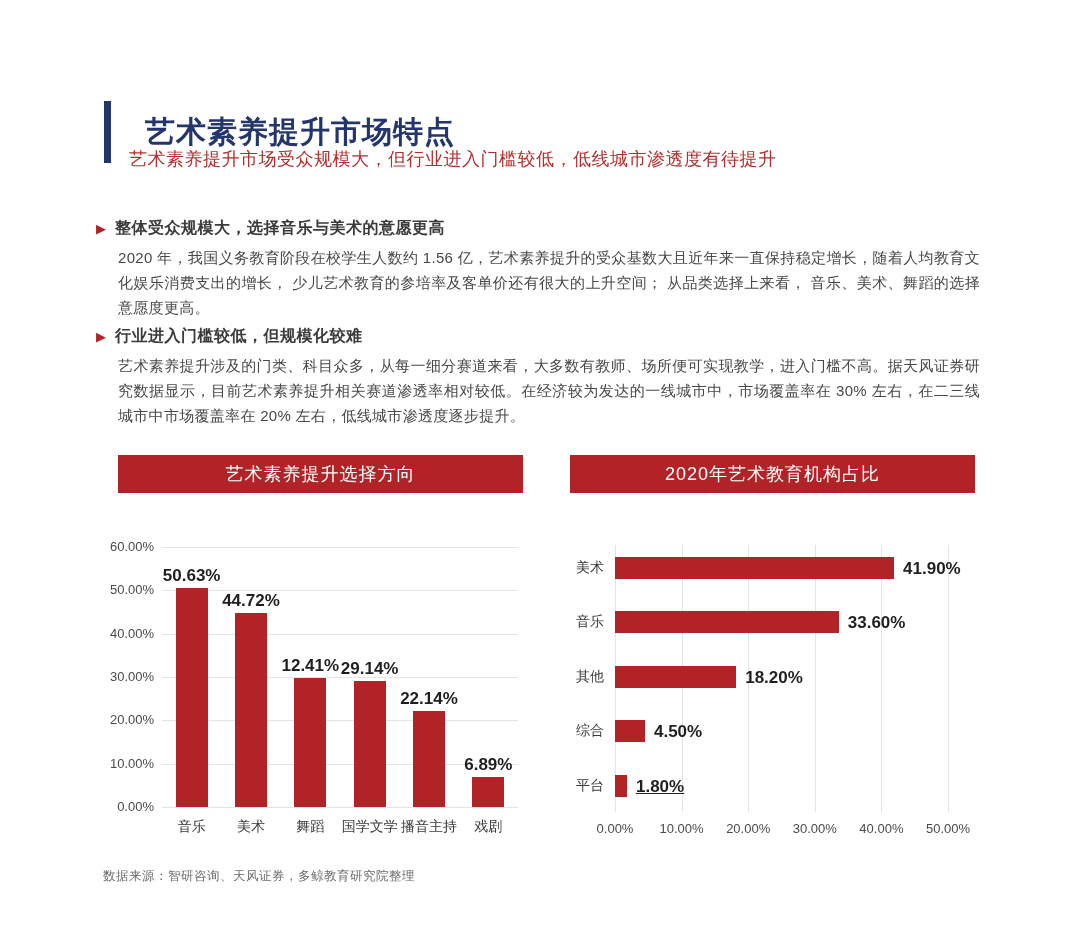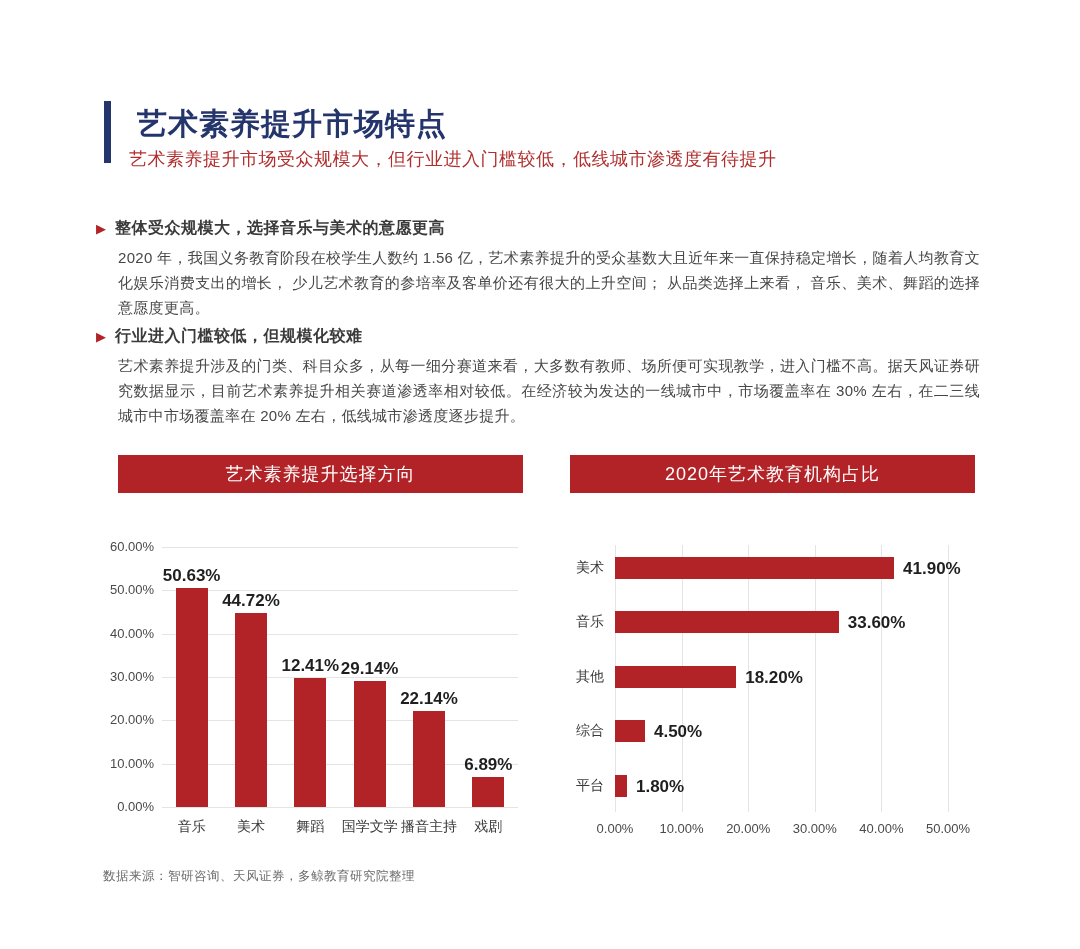--- a/index.html
+++ b/index.html
@@ -34,21 +34,21 @@
   .val{position:absolute;font-size:17px;font-weight:bold;color:#1f1f1f;white-space:nowrap;}
   .cat{position:absolute;font-size:14px;color:#3a3a3a;white-space:nowrap;}
   .data-source{position:absolute;left:103px;top:868px;font-size:12.5px;color:#6b6b6b;letter-spacing:0.5px;}
 </style>
 </head>
 <body>
 
 <div class="page">
 
   <div class="title-accent-bar"></div>
-  <h1 class="page-title" style="margin:8px;text-align:center;">艺术素养提升市场特点</h1>
+  <h1 class="page-title" style="margin:16px;text-align:center;">艺术素养提升市场特点</h1>
   <div class="page-subtitle">艺术素养提升市场受众规模大，但行业进入门槛较低，低线城市渗透度有待提升</div>
 
   <div class="key-section sec1">
     <div class="bullet-row">
       <span class="bullet-arrow">▶</span>
       <span class="section-heading">整体受众规模大，选择音乐与美术的意愿更高</span>
     </div>
     <div class="section-body">2020 年，我国义务教育阶段在校学生人数约 1.56 亿，艺术素养提升的受众基数大且近年来一直保持稳定增长，随着人均教育文化娱乐消费支出的增长， 少儿艺术教育的参培率及客单价还有很大的上升空间； 从品类选择上来看， 音乐、美术、舞蹈的选择意愿度更高。</div>
   </div>
 
@@ -117,18 +117,18 @@
       <div class="bar-h" style="left: 45px; top: 71.4px; width: 223.776px; height: 22px; background: rgb(178, 35, 40);"></div>
       <div class="val" style="left: 277.776px; top: 73.4px;">33.60%</div>
       <div class="cat" style="left: 6px; top: 127.8px;">其他</div>
       <div class="bar-h" style="left: 45px; top: 125.8px; width: 121.212px; height: 22px; background: rgb(178, 35, 40);"></div>
       <div class="val" style="left: 175.212px; top: 127.8px;">18.20%</div>
       <div class="cat" style="left: 6px; top: 182.2px;">综合</div>
       <div class="bar-h" style="left: 45px; top: 180.2px; width: 29.97px; height: 22px; background: rgb(178, 35, 40);"></div>
       <div class="val" style="left: 83.97px; top: 182.2px;">4.50%</div>
       <div class="cat" style="left: 6px; top: 236.6px;">平台</div>
       <div class="bar-h" style="left: 45px; top: 234.6px; width: 11.988px; height: 22px; background: rgb(178, 35, 40);"></div>
-      <div class="val" style="left: 65.988px; top: 236.6px;">1.80%</div>
+      <div class="val" style="left: 65.988px; top: 236.6px; text-decoration: underline;">1.80%</div>
     </div>
 
   <div class="data-source">数据来源：智研咨询、天风证券，多鲸教育研究院整理</div>
 
 </div>
 
 </body></html>

